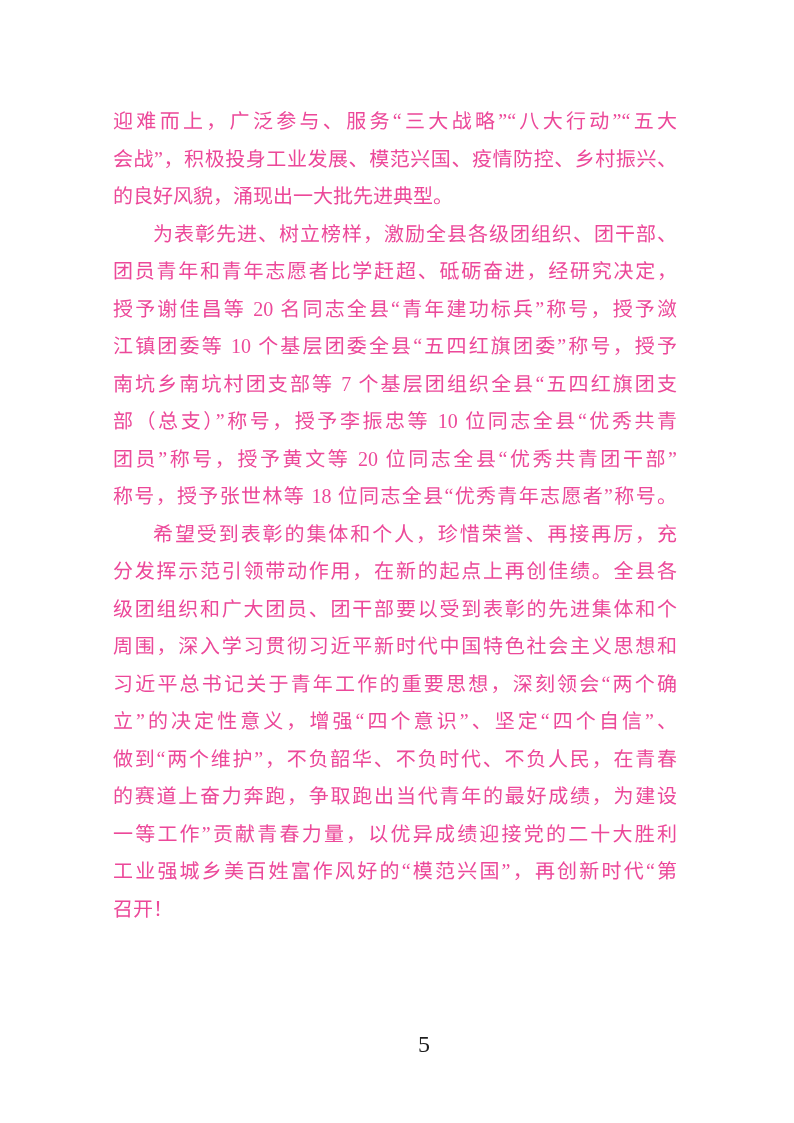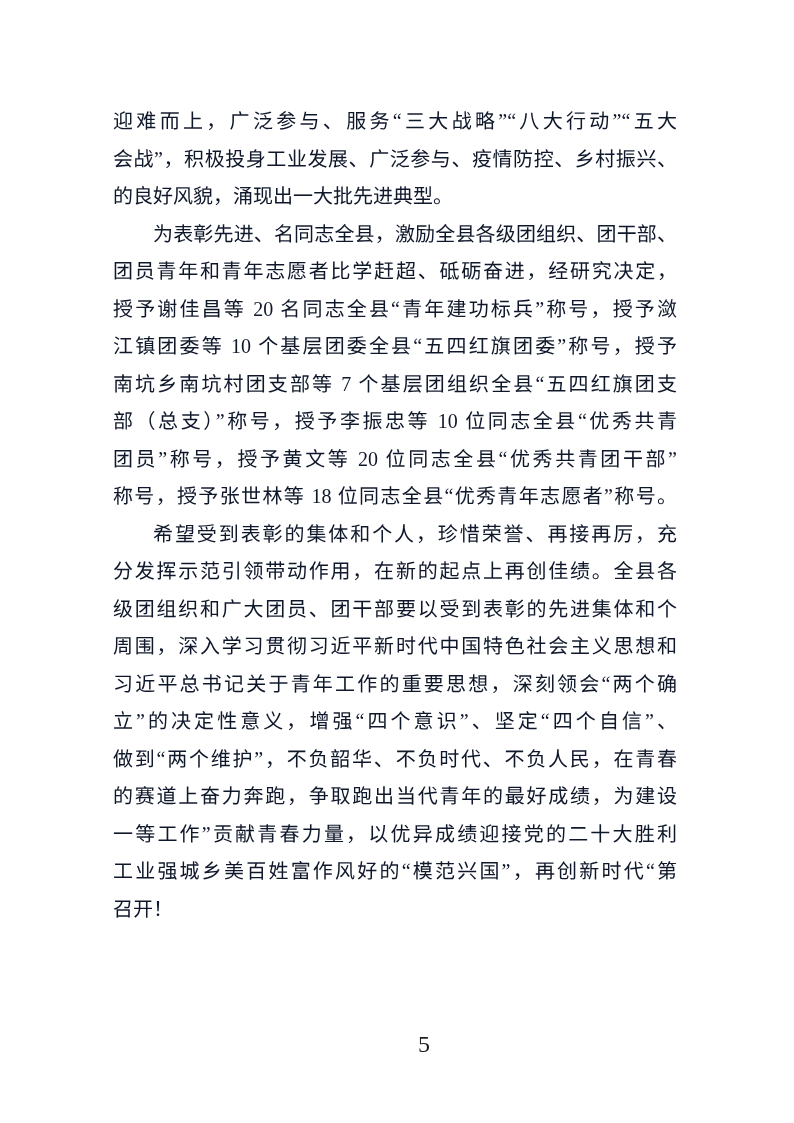--- a/index.html
+++ b/index.html
@@ -26,21 +26,21 @@
     width: 564px;
   }
   .para {
     margin: 0;
     padding: 0;
   }
   .text-line {
     height: 37.5px;
     line-height: 37.5px;
     font-size: 20px;
-    color: #0f172a;
+    color: #ec4899;
     text-align: justify;
     text-align-last: justify;
     overflow: hidden;
   }
   .text-line.indent {
     padding-left: 40px;
   }
   .text-line.para-end {
     text-align: center;
     text-align-last: left;
@@ -57,26 +57,26 @@
   }
 </style>
 </head>
 <body>
 
 <div class="doc-page">
   <div class="doc-body">
 
     <div class="para">
       <div class="text-line">迎难而上，广泛参与、服务“三大战略”“八大行动”“五大</div>
-      <div class="text-line">会战”，积极投身工业发展、广泛参与、疫情防控、乡村振兴、</div>
+      <div class="text-line">会战”，积极投身工业发展、模范兴国、疫情防控、乡村振兴、</div>
       <div class="text-line para-end">的良好风貌，涌现出一大批先进典型。</div>
     </div>
 
     <div class="para">
-      <div class="text-line indent">为表彰先进、名同志全县，激励全县各级团组织、团干部、</div>
+      <div class="text-line indent">为表彰先进、树立榜样，激励全县各级团组织、团干部、</div>
       <div class="text-line">团员青年和青年志愿者比学赶超、砥砺奋进，经研究决定，</div>
       <div class="text-line">授予谢佳昌等 20 名同志全县“青年建功标兵”称号，授予潋</div>
       <div class="text-line">江镇团委等 10 个基层团委全县“五四红旗团委”称号，授予</div>
       <div class="text-line">南坑乡南坑村团支部等 7 个基层团组织全县“五四红旗团支</div>
       <div class="text-line">部（总支）”称号，授予李振忠等 10 位同志全县“优秀共青</div>
       <div class="text-line">团员”称号，授予黄文等 20 位同志全县“优秀共青团干部”</div>
       <div class="text-line">称号，授予张世林等 18 位同志全县“优秀青年志愿者”称号。</div>
     </div>
 
     <div class="para">

